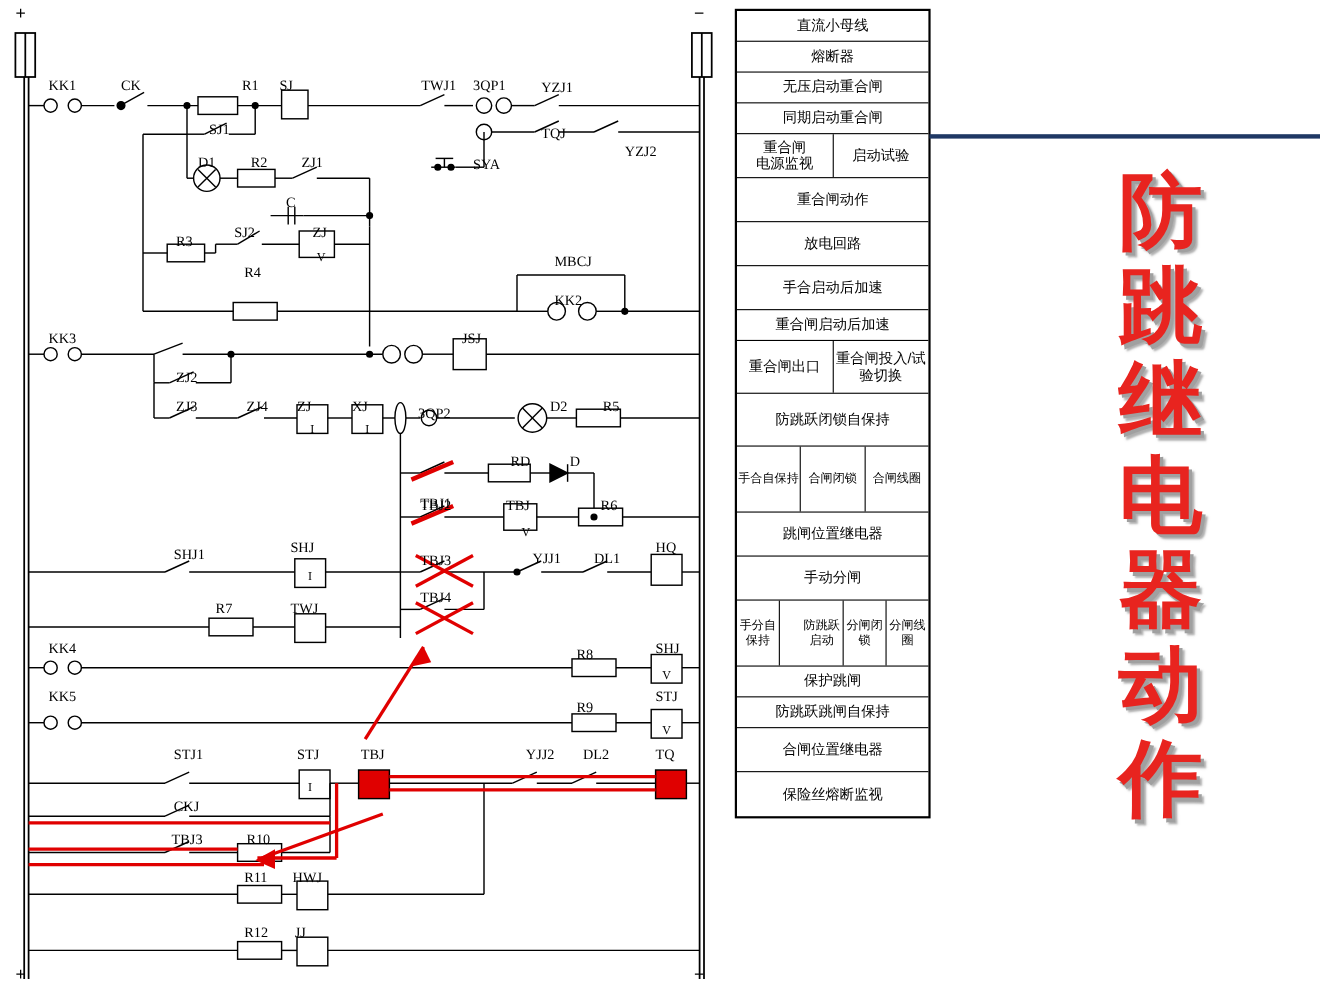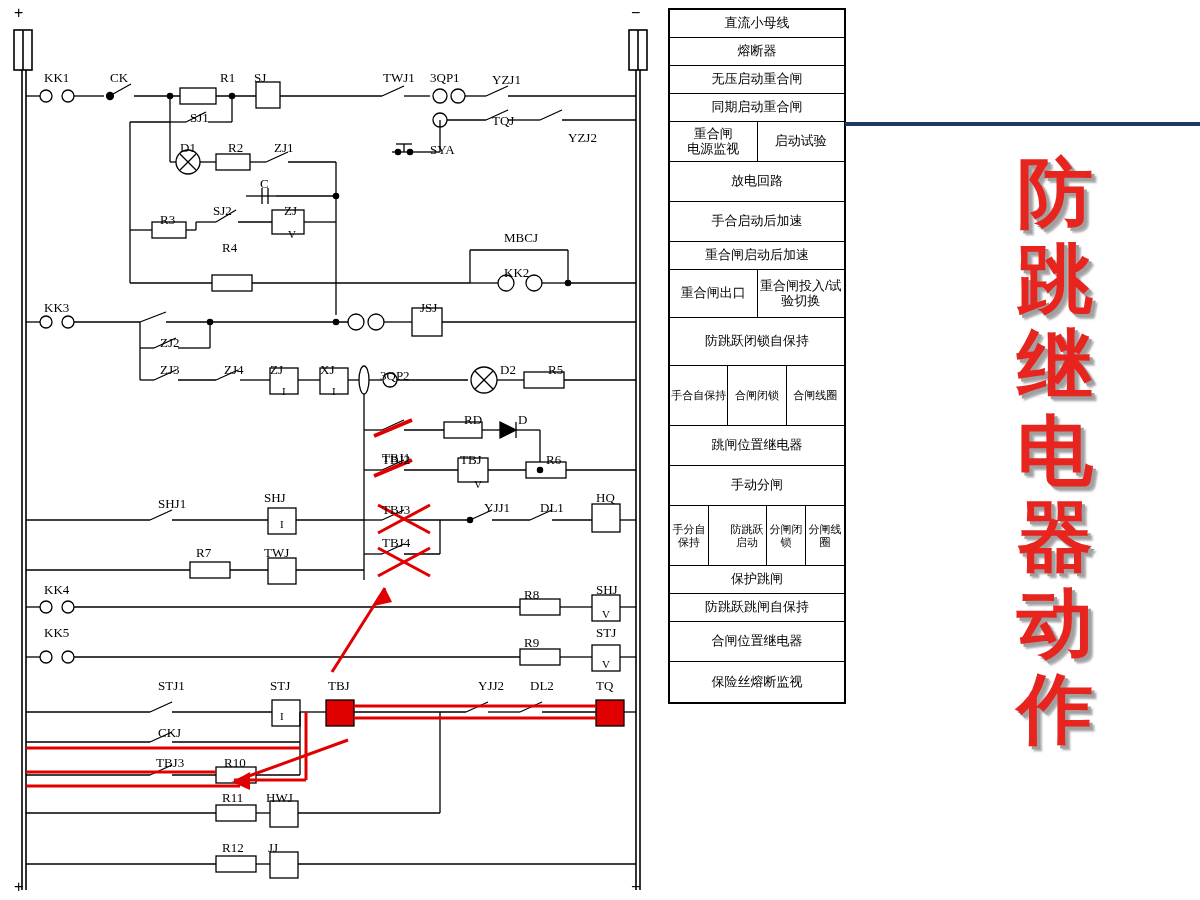--- a/index.html
+++ b/index.html
@@ -420,20 +420,23 @@
       </div>
       <div class="lrow h1">
         <div class="lcell" style="white-space: pre-line;">同期启动重合闸</div>
       </div>
       <div class="lrow h2">
         <div class="lcell" style="white-space: pre-line;">重合闸
 电源监视</div>
         <div class="lcell" style="white-space: pre-line;">启动试验</div>
       </div>
       <div class="lrow h2">
+        <div class="lcell" style="white-space: pre-line;">重合闸动作</div>
+      </div>
+      <div class="lrow h2">
         <div class="lcell" style="white-space: pre-line;">放电回路</div>
       </div>
       <div class="lrow h2">
         <div class="lcell" style="white-space: pre-line;">手合启动后加速</div>
       </div>
       <div class="lrow h1">
         <div class="lcell" style="white-space: pre-line;">重合闸启动后加速</div>
       </div>
       <div class="lrow h3">
         <div class="lcell" style="white-space: pre-line;">重合闸出口</div>

